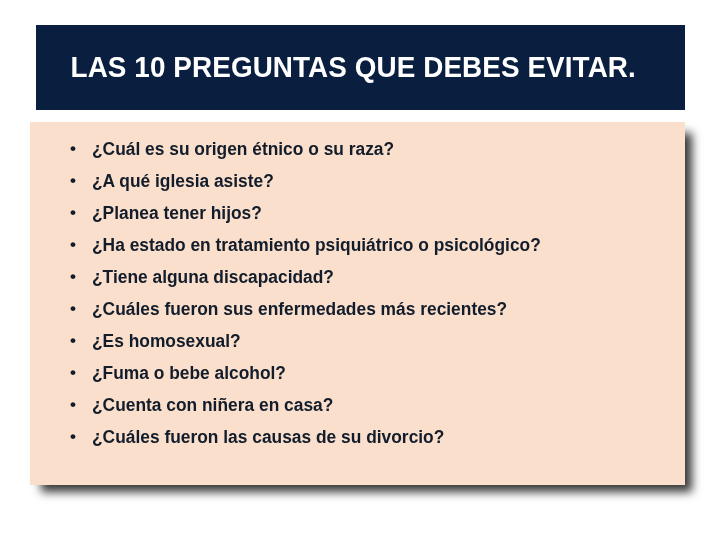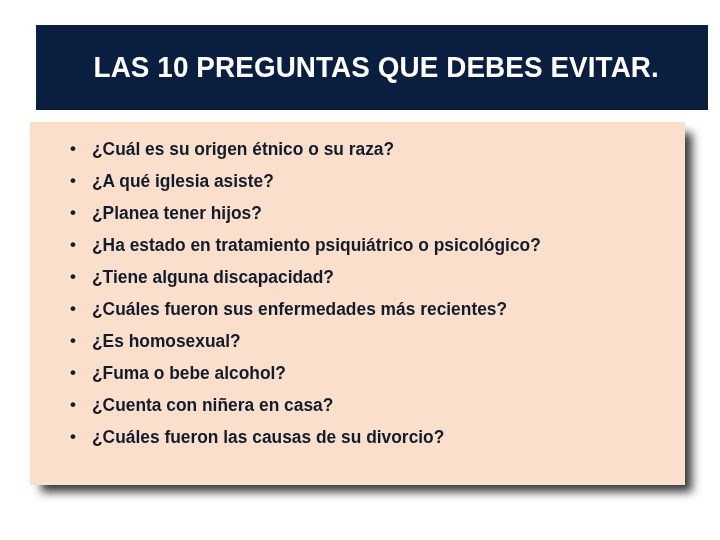--- a/index.html
+++ b/index.html
@@ -24,21 +24,20 @@
   
   #title-banner {
     position: absolute;
     left: 36px;
     top: 25px;
     width: 649px;
     height: 85px;
     background: #0a1f40;
     display: flex;
     align-items: center;
-    padding-left: 23px;
   }
 
   #title-text {
     color: #ffffff;
     font-family: "Liberation Sans", sans-serif;
     font-size: 29px;
     font-weight: bold;
     letter-spacing: 0.1px;
     padding-left: 36px;
     transform: scaleX(0.96);

